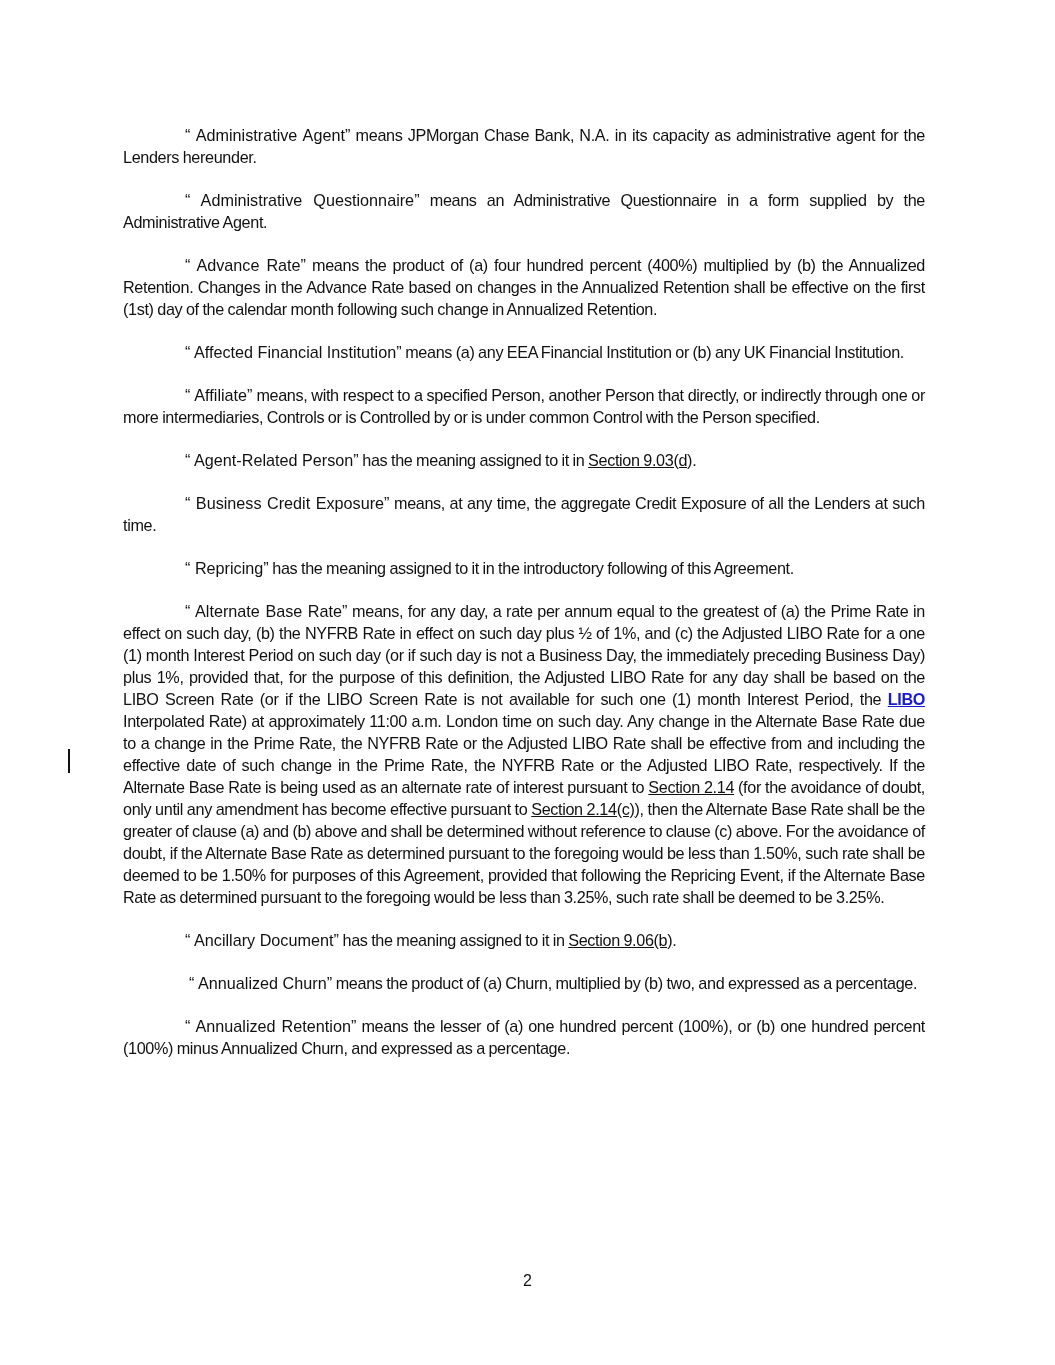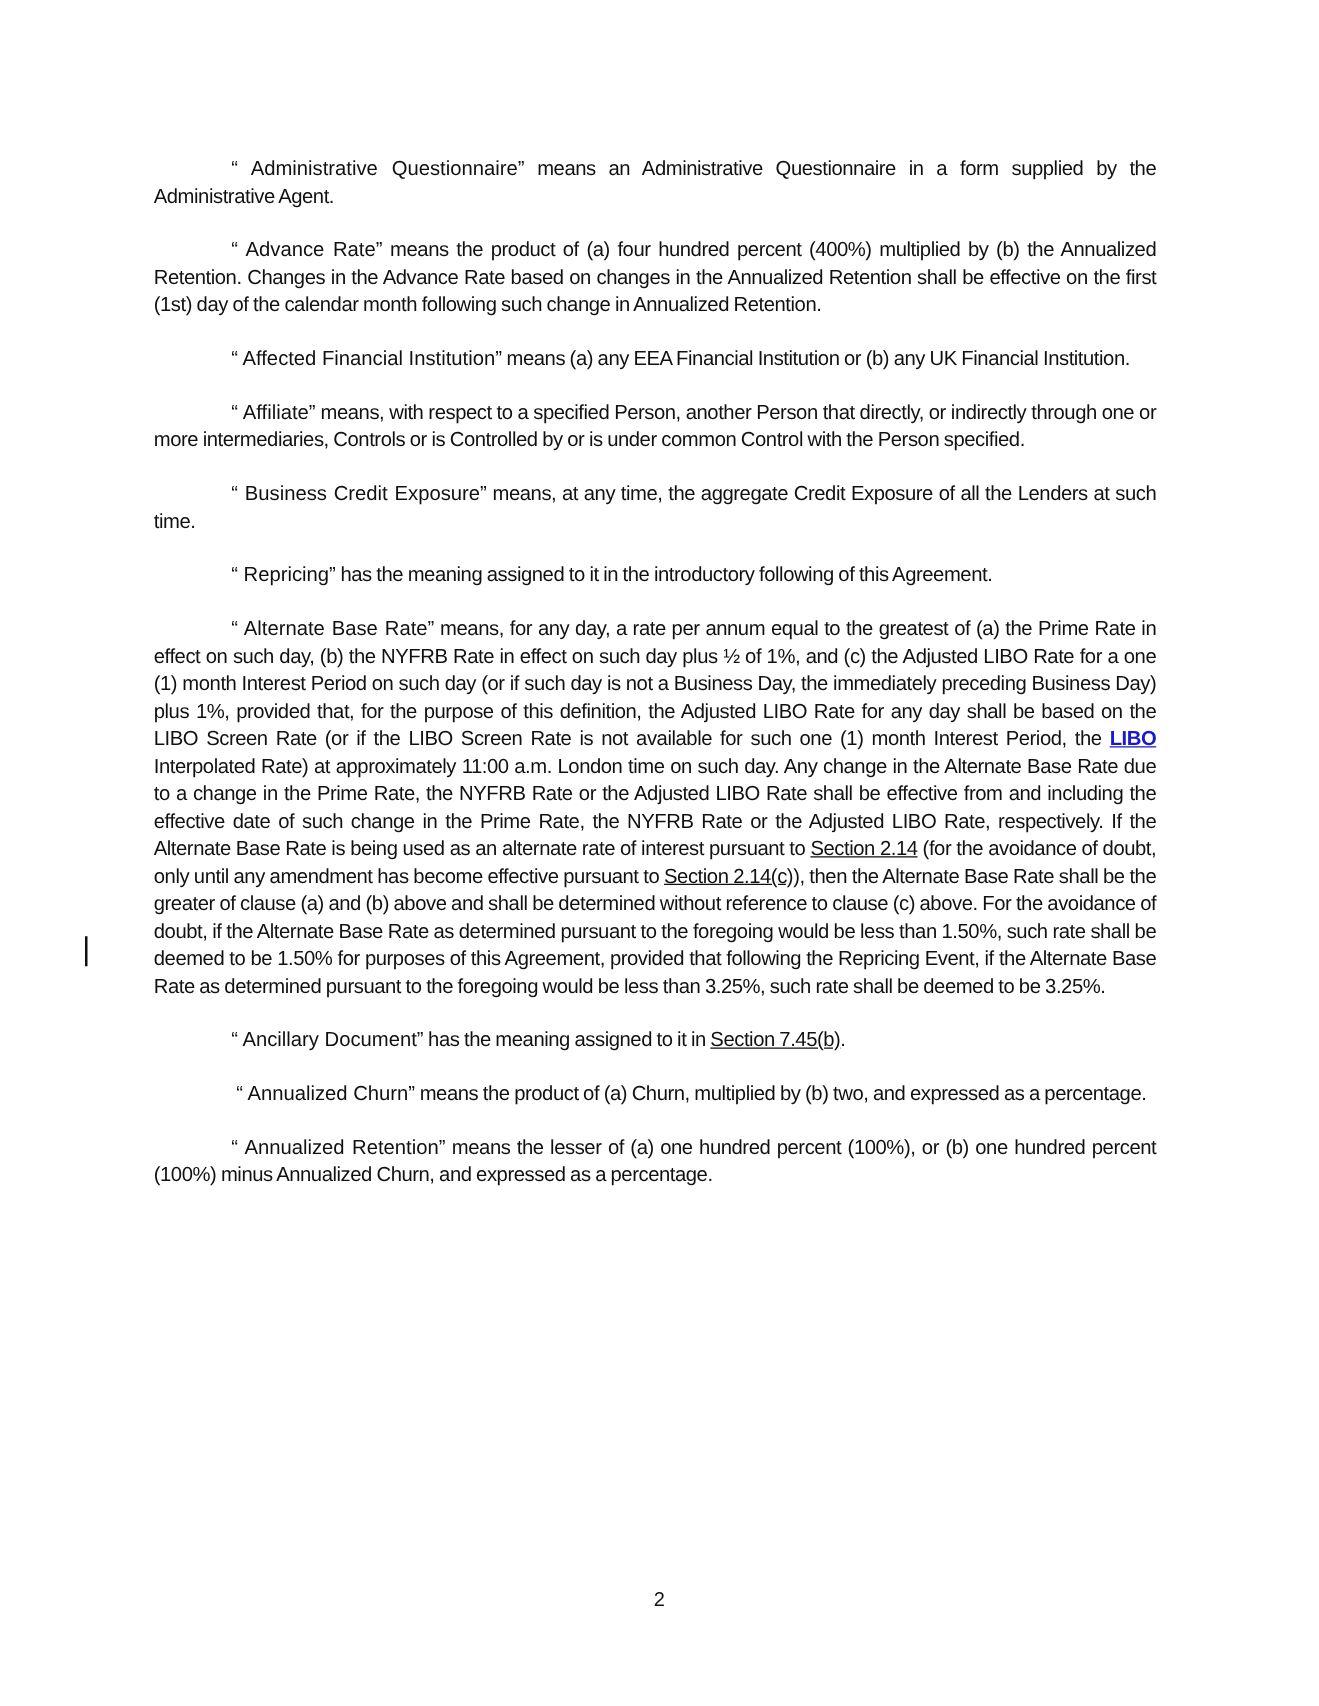--- a/index.html
+++ b/index.html
@@ -49,37 +49,39 @@
       top: 1272px;
       text-align: center;
       font-size: 16px;
     }
   </style>
 </head>
 <body>
 
 <div class="page">
 
+  <p class="para"><span class="term"><span>“ </span><span>Administrative Agent</span><span>”</span></span><span> means JPMorgan Chase Bank, N.A. in its capacity as administrative agent for the Lenders hereunder.</span></p>
 
   <p class="para"><span class="term"><span>“ </span><span>Administrative Questionnaire</span><span>”</span></span><span> means an Administrative Questionnaire in a form supplied by the Administrative Agent.</span></p>
 
   <p class="para"><span class="term"><span>“ </span><span>Advance Rate</span><span>”</span></span><span> means the product of (a) four hundred percent (400%) multiplied by (b) the Annualized Retention. Changes in the Advance Rate based on changes in the Annualized Retention shall be effective on the first (1st) day of the calendar month following such change in Annualized Retention.</span></p>
 
   <p class="para"><span class="term"><span>“ </span><span>Affected Financial Institution</span><span>”</span></span><span> means (a) any EEA Financial Institution or (b) any UK Financial Institution.</span></p>
 
   <p class="para"><span class="term"><span>“ </span><span>Affiliate</span><span>”</span></span><span> means, with respect to a specified Person, another Person that directly, or indirectly through one or more intermediaries, Controls or is Controlled by or is under common Control with the Person specified.</span></p>
 
+  <p class="para"><span class="term"><span>“ </span><span>Agent-Related Person</span><span>”</span></span><span> has the meaning assigned to it in </span><span class="u">Section 9.03(d)</span><span>.</span></p>
 
   <p class="para"><span class="term"><span>“ </span><span>Business Credit Exposure</span><span>”</span></span><span> means, at any time, the aggregate Credit Exposure of all the Lenders at such time.</span></p>
 
   <p class="para"><span class="term"><span>“ </span><span>Repricing</span><span>”</span></span><span> has the meaning assigned to it in the introductory following of this Agreement.</span></p>
 
   <p class="para"><span class="term"><span>“ </span><span>Alternate Base Rate</span><span>”</span></span><span> means, for any day, a rate per annum equal to the greatest of (a) the Prime Rate in effect on such day, (b) the NYFRB Rate in effect on such day plus ½ of 1%, and (c) the Adjusted LIBO Rate for a one (1) month Interest Period on such day (or if such day is not a Business Day, the immediately preceding Business Day) plus 1%, provided that, for the purpose of this definition, the Adjusted LIBO Rate for any day shall be based on the LIBO Screen Rate (or if the LIBO Screen Rate is not available for such one (1) month Interest Period, the </span><span class="link">LIBO</span><span> Interpolated Rate) at approximately 11:00 a.m. London time on such day.  Any change in the Alternate Base Rate due to a change in the Prime Rate, the NYFRB Rate or the Adjusted LIBO Rate shall be effective from and including the effective date of such change in the Prime Rate, the NYFRB Rate or the Adjusted LIBO Rate, respectively. If the Alternate Base Rate is being used as an alternate rate of interest pursuant to </span><span class="u">Section 2.14</span><span> (for the avoidance of doubt, only until any amendment has become effective pursuant to </span><span class="u">Section 2.14(c)</span><span>), then the Alternate Base Rate shall be the greater of clause (a) and (b) above and shall be determined without reference to clause (c) above.  For the avoidance of doubt, if the Alternate Base Rate as determined pursuant to the foregoing would be less than 1.50%, such rate shall be deemed to be 1.50% for purposes of this Agreement, provided that following the Repricing Event, if the Alternate Base Rate as determined pursuant to the foregoing would be less than 3.25%, such rate shall be deemed to be 3.25%.</span></p>
 
-  <p class="para"><span class="term"><span>“ </span><span>Ancillary Document</span><span>”</span></span><span> has the meaning assigned to it in </span><span class="u">Section 7.45(b)</span><span>.</span></p>
+  <p class="para"><span class="term"><span>“ </span><span>Ancillary Document</span><span>”</span></span><span> has the meaning assigned to it in </span><span class="u">Section 9.06(b)</span><span>.</span></p>
 
   <p class="para extra-indent"><span class="term"><span>“ </span><span>Annualized Churn</span><span>”</span></span><span> means the product of (a) Churn, multiplied by (b) two, and expressed as a percentage.</span></p>
 
   <p class="para"><span class="term"><span>“ </span><span>Annualized Retention</span><span>”</span></span><span> means the lesser of (a) one hundred percent (100%), or (b) one hundred percent (100%) minus Annualized Churn, and expressed as a percentage.</span></p>
 
 </div>
 
 <div class="change-bar"></div>
 
 <div class="page-number">2</div>

